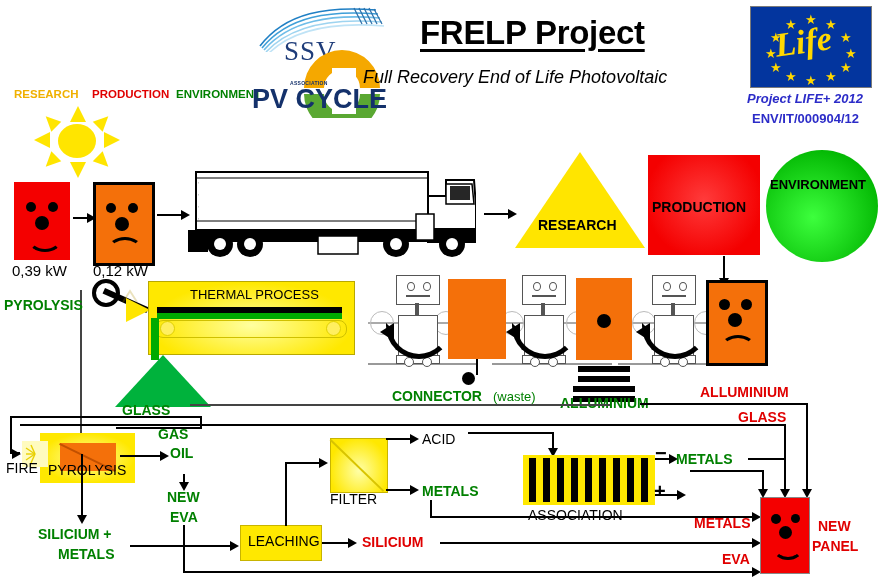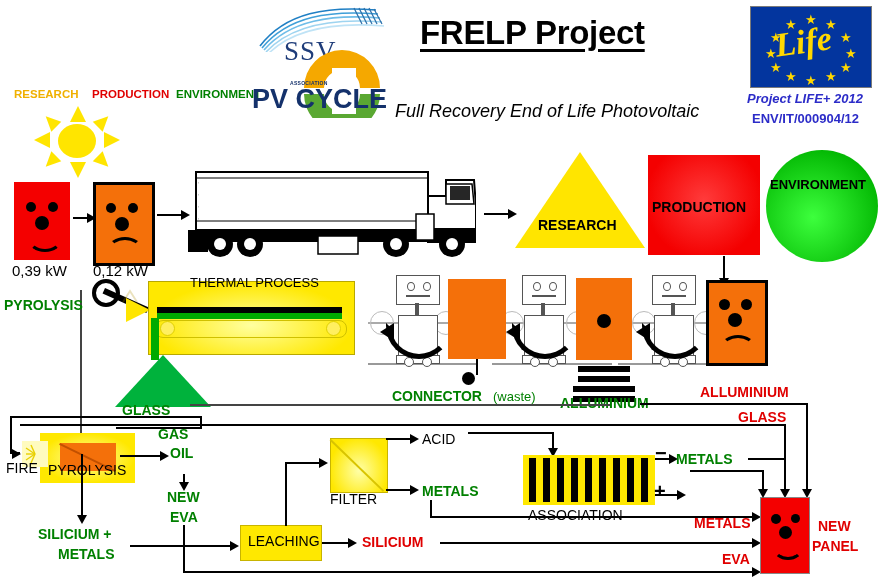--- a/index.html
+++ b/index.html
@@ -24,21 +24,21 @@
 
   #ssv-wrap{left:258px;top:6px;width:120px;height:52px;}
   #ssv-text{position:absolute;left:26px;top:30px;font-family:"Liberation Serif",serif;
      font-size:27px;color:#1f3d7a;letter-spacing:1px;}
   #pvcycle{left:250px;top:52px;width:140px;height:68px;}
   #pv-text{position:absolute;left:2px;top:32px;font-size:27px;font-weight:bold;color:#14316b;letter-spacing:0px;}
   #assoc{position:absolute;left:40px;top:28px;font-size:5px;font-weight:bold;color:#14316b;letter-spacing:.3px;}
 
   #frelp-title{left:420px;top:16px;font-size:33px;font-weight:bold;color:#000;
      text-decoration:underline;text-underline-offset:5px;letter-spacing:-.3px;}
-  #frelp-sub{left:395px;top:68px;font-size:18px;font-style:italic;font-weight:normal;color:#000;margin-top:34px;}
+  #frelp-sub{left:363px;top:68px;font-size:18px;font-style:italic;font-weight:normal;color:#000;}
 
   #eu-flag{left:750px;top:6px;width:120px;height:80px;background:#03359e;border:1px solid #7a7a7a;}
   #life-word{position:absolute;left:24px;top:16px;font-family:"Liberation Serif",serif;
      font-style:italic;font-weight:bold;font-size:34px;color:#ffd800;transform:rotate(-8deg);}
   .eu-star{position:absolute;color:#ffd800;font-size:13px;line-height:1;}
   #life-l1{left:747px;top:92px;font-size:13px;color:#2c2cc8;font-style:italic;}
   #life-l2{left:752px;top:112px;font-size:13px;color:#2c2cc8;}
 
   
   #sun{left:34px;top:106px;width:86px;height:72px;}
@@ -64,21 +64,21 @@
   #production-box{left:648px;top:155px;width:112px;height:100px;
      background:radial-gradient(circle at 50% 45%,#ff3b3b 0%,#f40000 75%);}
   #production-lbl{left:652px;top:200px;font-size:14px;}
   #env-circle{left:766px;top:150px;width:112px;height:112px;border-radius:50%;
      background:radial-gradient(circle at 42% 60%,#3dff3d 0%,#00b400 78%);}
   #env-lbl{left:770px;top:178px;font-size:13px;}
 
   
   #thermal-box{left:148px;top:281px;width:205px;height:72px;
      background:radial-gradient(ellipse at 50% 60%,#ffffa0 0%,#ffe800 70%);border:1px solid #b8a800;}
-  #thermal-lbl{left:190px;top:276px;font-size:13px;font-weight:normal;color:#000;}
+  #thermal-lbl{left:190px;top:288px;font-size:13px;font-weight:normal;color:#000;}
   #thermal-bar{left:157px;top:307px;width:185px;height:7px;background:#000;}
   #thermal-green{left:157px;top:313px;width:185px;height:6px;background:#0a0;}
   #roller-tube{left:155px;top:320px;width:190px;height:16px;border:1px solid #cfc000;border-radius:8px;}
   .roller{position:absolute;width:13px;height:13px;border-radius:50%;border:1px solid #e0d000;background:#ffef60;}
   #knife{left:126px;top:298px;width:0;height:0;border-top:12px solid transparent;
      border-bottom:12px solid transparent;border-left:24px solid #ffe500;}
   #knife-arm{left:105px;top:288px;width:48px;height:6px;background:#000;transform:rotate(24deg);transform-origin:left top;}
   #pulley{left:92px;top:279px;width:20px;height:20px;border:4px solid #000;border-radius:50%;background:#fff;}
   #sandwich-line{left:80px;top:290px;width:2px;height:175px;background:#444;}
   #sandwich-lbl{left:4px;top:298px;font-size:14px;}

